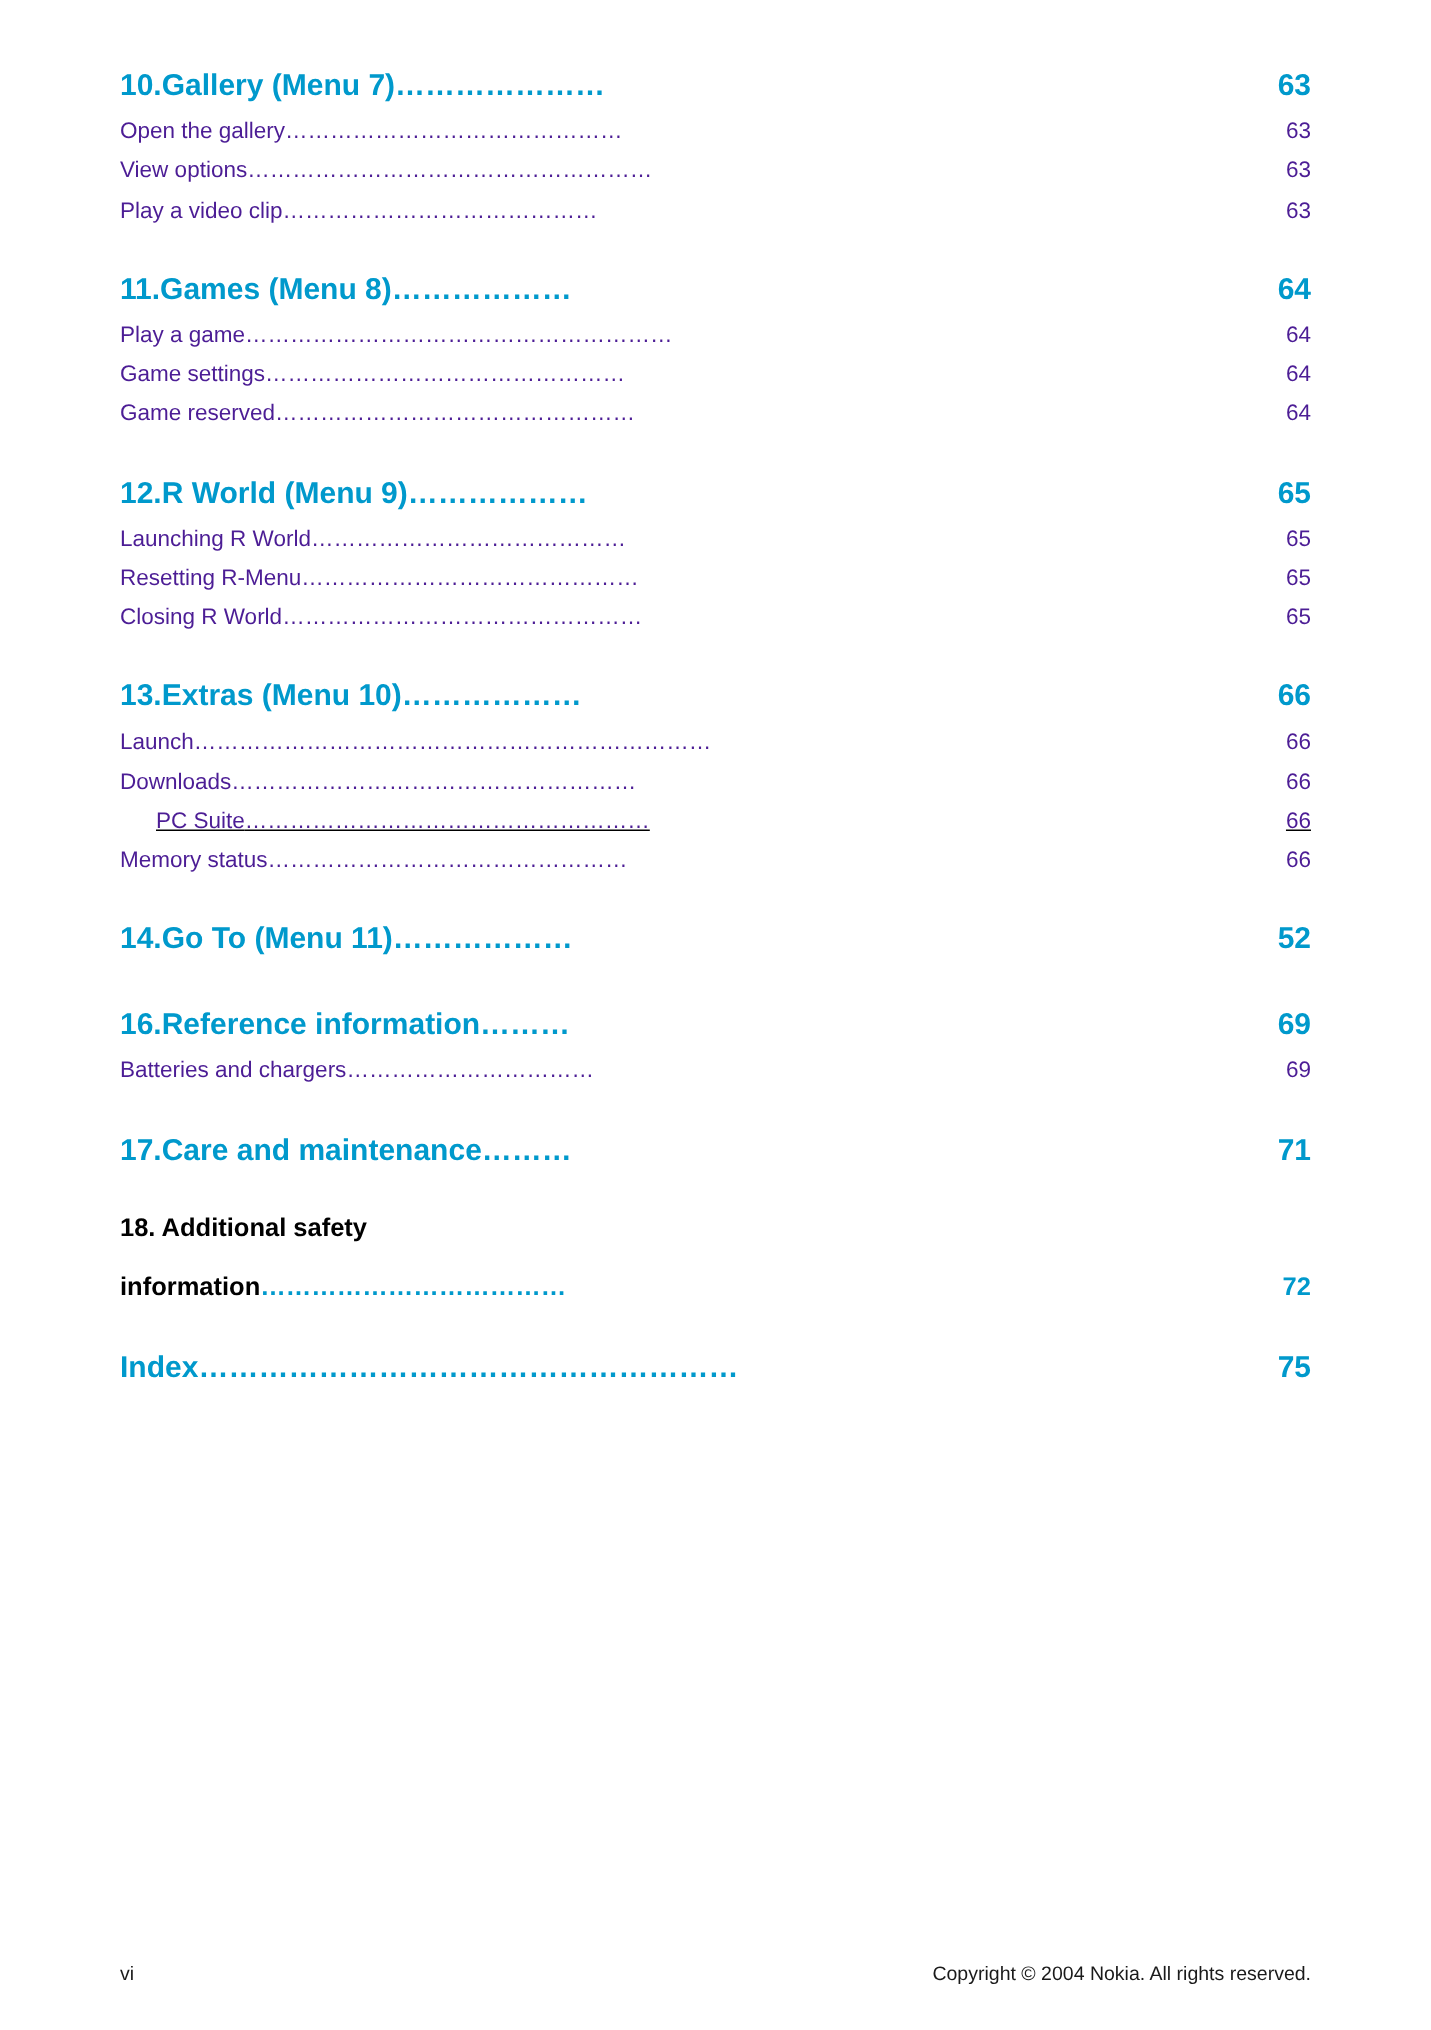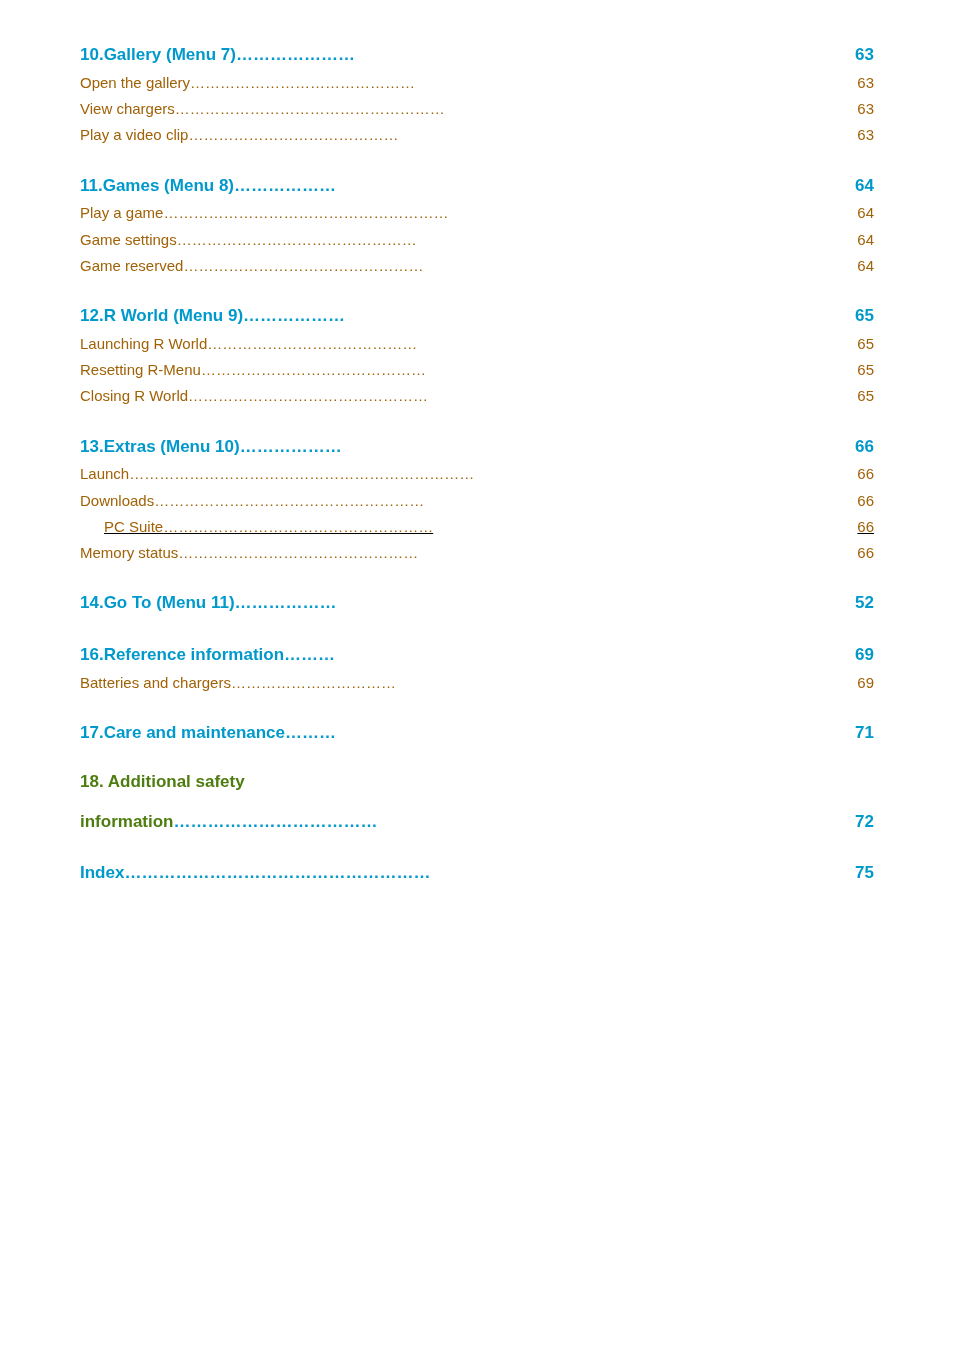--- a/index.html
+++ b/index.html
@@ -69,30 +69,30 @@
     .toc-row-num {
       white-space: nowrap;
       margin-left: 4px;
       min-width: 20px;
       text-align: right;
     }
 
     .heading-blue {
       color: #0099cc;
       font-weight: bold;
-      font-size: 17px;
+      font-size: 20px;
     }
 
     .normal-text {
-      color: #a16207;
+      color: #4c1d95;
       font-size: 15px;
     }
 
     .two-line-heading {
-      color: #4d7c0f;
+      color: #000000;
       font-weight: bold;
       font-size: 17px;
       line-height: 1.4;
     }
   </style>
 </head>
 <body>
 
 <div class="page">
 
@@ -101,21 +101,21 @@
       <span class="toc-row-label heading-blue">10.Gallery (Menu 7)</span>
       <span class="toc-row-dots heading-blue">…………………</span>
       <span class="toc-row-num heading-blue">63</span>
     </div>
     <div class="toc-row">
       <span class="toc-row-label normal-text">Open the gallery</span>
       <span class="toc-row-dots normal-text">………………………………………</span>
       <span class="toc-row-num normal-text">63</span>
     </div>
     <div class="toc-row">
-      <span class="toc-row-label normal-text">View chargers</span>
+      <span class="toc-row-label normal-text">View options</span>
       <span class="toc-row-dots normal-text">………………………………………………</span>
       <span class="toc-row-num normal-text">63</span>
     </div>
     <div class="toc-row">
       <span class="toc-row-label normal-text">Play a video clip</span>
       <span class="toc-row-dots normal-text">……………………………………</span>
       <span class="toc-row-num normal-text">63</span>
     </div>
   </div>
 
@@ -235,14 +235,18 @@
   </div>
 
   <div class="toc-section">
     <div class="toc-row">
       <span class="toc-row-label heading-blue">Index</span>
       <span class="toc-row-dots heading-blue">………………………………………………</span>
       <span class="toc-row-num heading-blue">75</span>
     </div>
   </div>
 
+  <div class="footer">
+    <span class="footer-left">vi</span>
+    <span class="footer-center">Copyright © 2004 Nokia. All rights reserved.</span>
+  </div>
 
 </div>
 
 </body></html>

